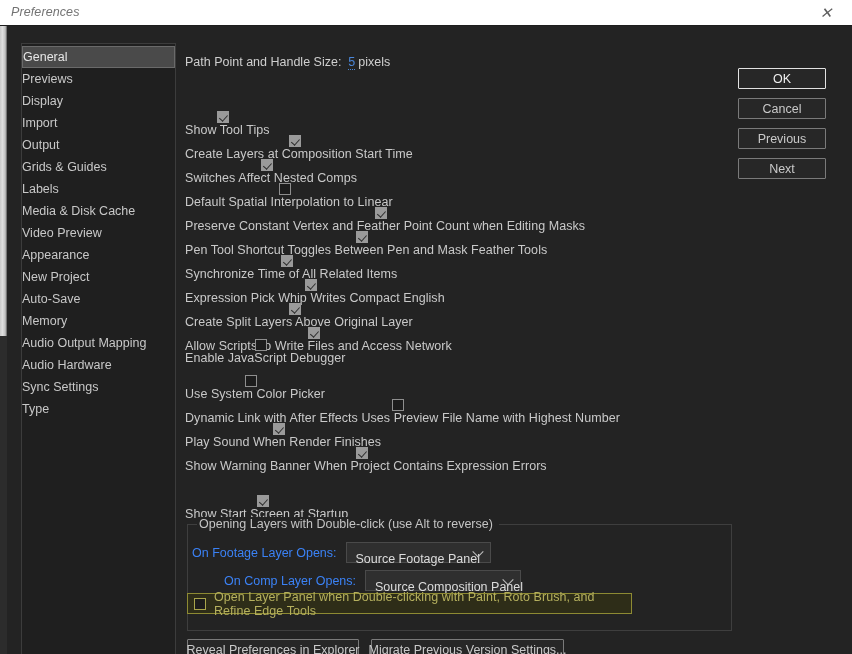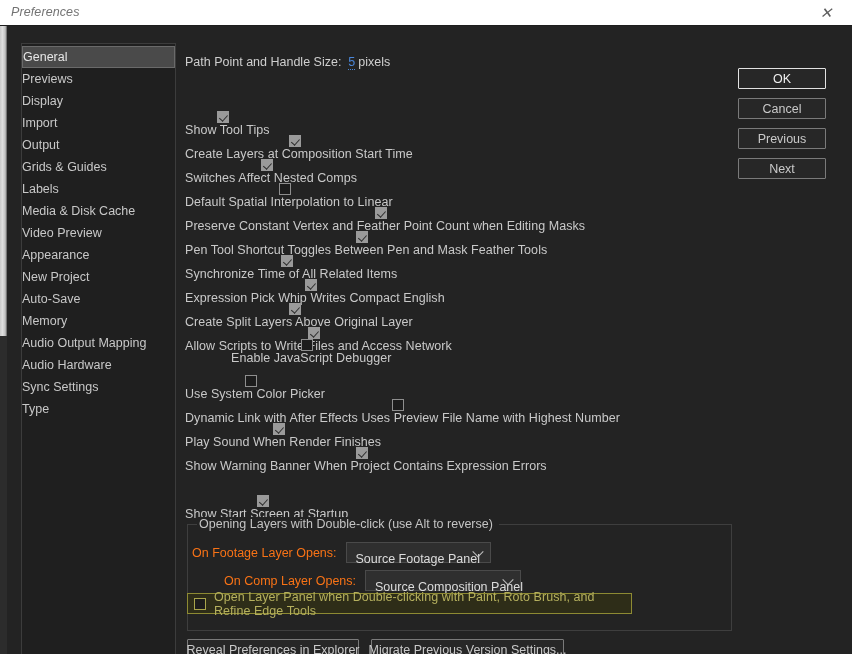--- a/index.html
+++ b/index.html
@@ -205,21 +205,21 @@
   }
 
   .selectrow {
     position: absolute;
     display: flex;
     align-items: center;
     white-space: nowrap;
   }
   .selectrow .lbl {
     font-size: 12.5px;
-    color: #f97316;
+    color: #3b82f6;
     margin-right: 9px;
   }
   .select {
     position: relative;
     height: 21px;
     background: #2f2f2f;
     border: 1px solid #4a4a4a;
     box-sizing: border-box;
     display: flex;
     align-items: center;
@@ -363,21 +363,21 @@
             <span class="cblabel">Expression Pick Whip Writes Compact English</span>
           </div>
           <div class="cbrow" style="top: 276px;">
             <span class="cb on"></span>
             <span class="cblabel">Create Split Layers Above Original Layer</span>
           </div>
           <div class="cbrow" style="top: 300px;">
             <span class="cb on"></span>
             <span class="cblabel">Allow Scripts to Write Files and Access Network</span>
           </div>
-          <div class="cbrow" style="top: 312px; margin-left: 46px;">
+          <div class="cbrow" style="top: 312px;">
             <span class="cb off"></span>
             <span class="cblabel">Enable JavaScript Debugger</span>
           </div>
           <div class="cbrow" style="top: 348px;">
             <span class="cb off"></span>
             <span class="cblabel">Use System Color Picker</span>
           </div>
           <div class="cbrow" style="top: 372px;">
             <span class="cb off"></span>
             <span class="cblabel">Dynamic Link with After Effects Uses Preview File Name with Highest Number</span>

